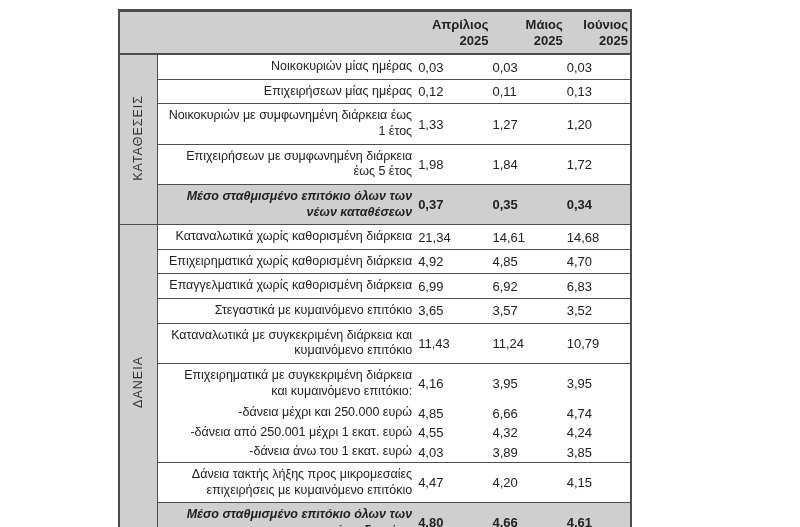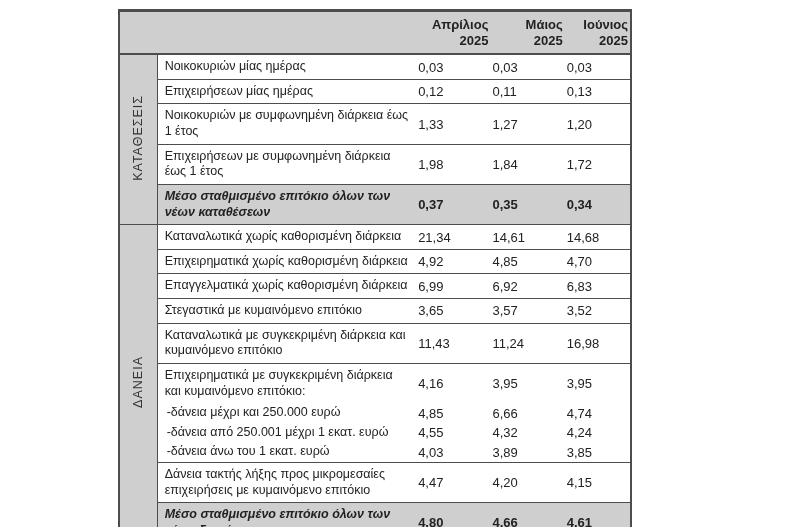--- a/index.html
+++ b/index.html
@@ -39,21 +39,21 @@
     padding: 5px 2px;
     line-height: 1.2;
   }
 
   
   tr.r > td, tr.r > th { border-top: 1px solid var(--border, #4d4d4d); }
   tr.sub > td { border-top: 0; }
 
   td.lbl {
     font-size: 12.5px;
-    text-align: left;
+    text-align: right;
     padding: 4px 4px 4px 7px;
     line-height: 1.25;
   }
   tr.sub td.lbl { padding: 2px 4px 2px 9px; margin-top: 13px; }
   td.num {
     font-size: 13px;
     text-align: left;
     padding: 4px 2px;
   }
   tr.sub td.num { padding: 2px 2px; }
@@ -126,21 +126,21 @@
         <td class="num">0,11</td>
         <td class="num">0,13</td>
       </tr>
       <tr class="r">
         <td class="lbl">Νοικοκυριών με συμφωνημένη διάρκεια έως 1 έτος</td>
         <td class="num">1,33</td>
         <td class="num">1,27</td>
         <td class="num">1,20</td>
       </tr>
       <tr class="r">
-        <td class="lbl">Επιχειρήσεων με συμφωνημένη διάρκεια έως 1 έτος</td>
+        <td class="lbl">Επιχειρήσεων με συμφωνημένη διάρκεια έως 5 έτος</td>
         <td class="num">1,98</td>
         <td class="num">1,84</td>
         <td class="num">1,72</td>
       </tr>
       <tr class="r sum">
         <td class="lbl">Μέσο σταθμισμένο επιτόκιο όλων των νέων καταθέσεων</td>
         <td class="num">0,37</td>
         <td class="num">0,35</td>
         <td class="num">0,34</td>
       </tr>
@@ -169,21 +169,21 @@
       <tr class="r">
         <td class="lbl">Στεγαστικά με κυμαινόμενο επιτόκιο</td>
         <td class="num">3,65</td>
         <td class="num">3,57</td>
         <td class="num">3,52</td>
       </tr>
       <tr class="r">
         <td class="lbl">Καταναλωτικά με συγκεκριμένη διάρκεια και κυμαινόμενο επιτόκιο</td>
         <td class="num">11,43</td>
         <td class="num">11,24</td>
-        <td class="num">16,98</td>
+        <td class="num">10,79</td>
       </tr>
       <tr class="r">
         <td class="lbl">Επιχειρηματικά με συγκεκριμένη διάρκεια και κυμαινόμενο επιτόκιο:</td>
         <td class="num">4,16</td>
         <td class="num">3,95</td>
         <td class="num">3,95</td>
       </tr>
       <tr class="sub">
         <td class="lbl">-δάνεια μέχρι και 250.000 ευρώ</td>
         <td class="num">4,85</td>

